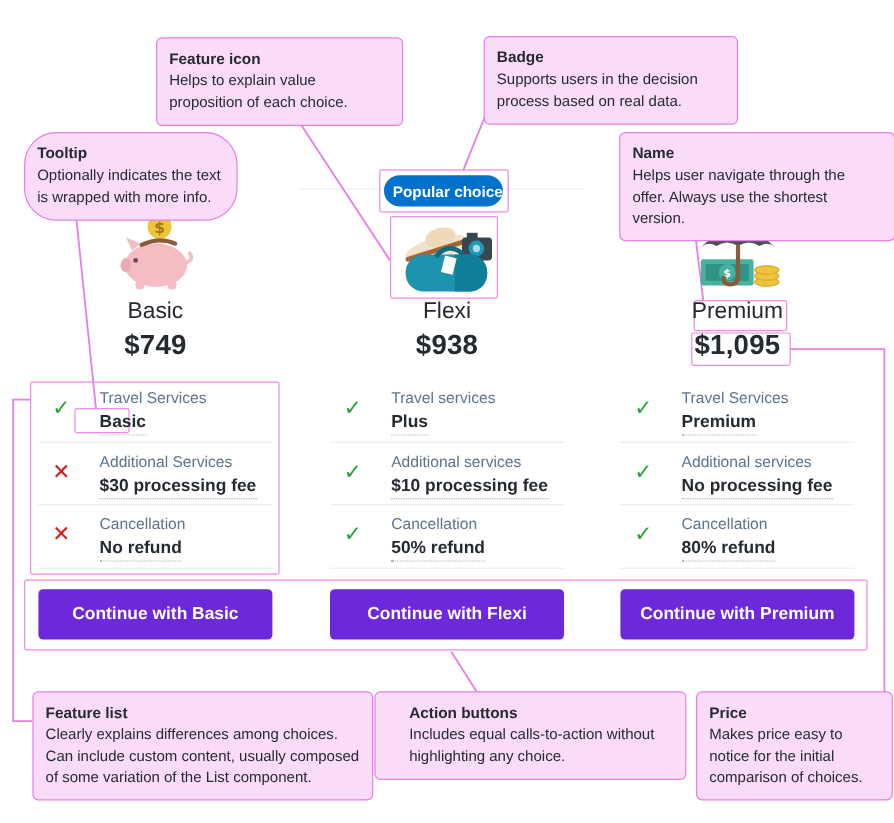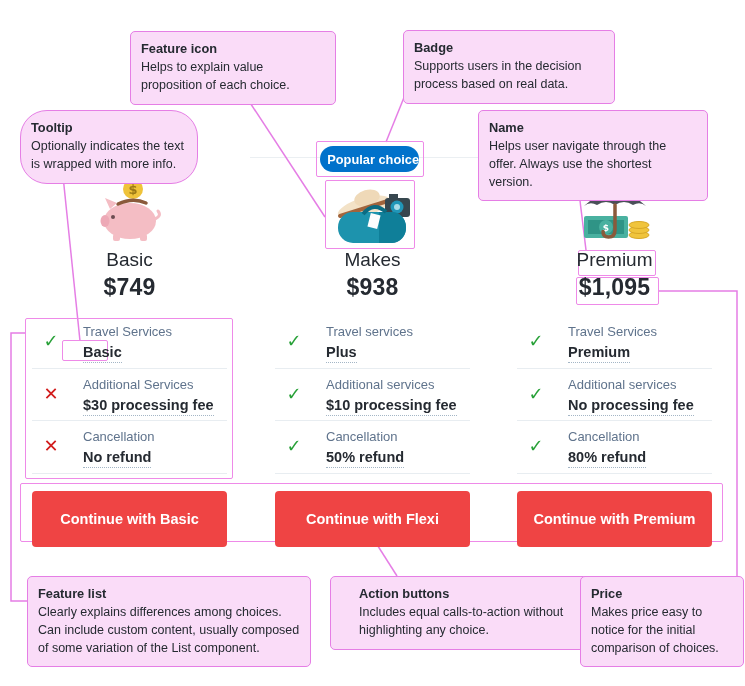--- a/index.html
+++ b/index.html
@@ -37,21 +37,21 @@
   .mark{position:absolute;left:8px;top:8px;width:22px;text-align:center;
         font-family:"DejaVu Sans",sans-serif;font-size:18px;font-weight:700;line-height:1;}
   .mark.yes{color:#28a138;} .mark.no{color:#d21c1c;}
   .rtxt{margin-left:51px;}
   .feat-label{font-size:13px;color:#5f738c;margin-bottom:4px;}
   .feat-value{display:inline-block;font-size:14.5px;font-weight:700;color:#252a31;
               border-bottom:1.5px dotted #a4b6c6;padding-bottom:2px;}
   .divider{position:absolute;left:0;width:195px;height:1px;background:#e8edf1;z-index:1;}
   .divider.d1{top:368px;} .divider.d2{top:420px;} .divider.d3{top:473px;}
 
-  .btn{position:absolute;left:0;top:491px;width:195px;height:56px;background:#ef4444;
+  .btn{position:absolute;left:0;top:491px;width:195px;height:42px;background:#6d28d9;
        border:none;border-radius:4px;color:#fff;font-weight:700;font-size:14.5px;
        font-family:"Liberation Sans",sans-serif;cursor:pointer;z-index:2;}
 </style>
 </head>
 <body>
 
 <div class="stage">
 
   <div class="faint-line"></div>
 
@@ -72,29 +72,29 @@
     <div>Helps to explain value proposition of each choice.</div>
   </div>
   <div class="note" style="left:403px;top:30px;width:212px;">
     <div class="t">Badge</div>
     <div>Supports users in the decision process based on real data.</div>
   </div>
   <div class="note" style="left:20px;top:110px;width:178px;border-radius:27px;">
     <div class="t">Tooltip</div>
     <div>Optionally indicates the text is wrapped with more info.</div>
   </div>
-  <div class="note" style="left:478px;top:110px;width:230px;">
+  <div class="note" style="left:516px;top:110px;width:230px;">
     <div class="t">Name</div>
     <div>Helps user navigate through the offer. Always use the shortest version.</div>
   </div>
   <div class="note" style="left:27px;top:576px;width:284px;">
     <div class="t">Feature list</div>
     <div>Clearly explains differences among choices. Can include custom content, usually composed of some variation of the List component.</div>
   </div>
-  <div class="note" style="left:330px;top:576px;width:260px;padding-left:28px;">
+  <div class="note" style="left:312px;top:576px;width:260px;padding-left:28px;">
     <div class="t">Action buttons</div>
     <div>Includes equal calls-to-action without highlighting any choice.</div>
   </div>
   <div class="note" style="left:580px;top:576px;width:164px;">
     <div class="t">Price</div>
     <div>Makes price easy to notice for the initial comparison of choices.</div>
   </div>
 
   <div class="hl" style="left:316px;top:141px;width:108px;height:36px;"></div>
   <div class="hl" style="left:325px;top:180px;width:90px;height:69px;"></div>
@@ -162,21 +162,21 @@
         <rect x="52" y="12" width="25" height="19" rx="3" fill="#37474f"></rect>
         <rect x="56" y="8" width="9" height="5" fill="#37474f"></rect>
         <circle cx="64" cy="21" r="6.5" fill="#2196b8"></circle>
         <circle cx="64" cy="21" r="3" fill="#aadbe8"></circle>
         <rect x="5" y="26" width="68" height="31" rx="15" fill="#1d93ad"></rect>
         <path d="M46 26 h13 a14 15 0 0 1 14 15 a14 15 0 0 1 -14 16 h-13 Z" fill="#0f7f99"></path>
         <path d="M30 28 q11 -13 23 -2" stroke="#0c6c82" stroke-width="4" fill="none"></path>
         <rect x="36" y="28" width="10" height="14" fill="#fdfdfd" transform="rotate(14 41 35)"></rect>
       </svg>
     </span>
-    <div class="col-name">Makes</div>
+    <div class="col-name">Flexi</div>
     <div class="col-price">$938</div>
 
     <div class="row r1">
       <span class="mark yes">✓</span>
       <div class="rtxt">
         <div class="feat-label">Travel services</div>
         <span class="feat-value">Plus</span>
       </div>
     </div>
     <div class="divider d1"></div>

